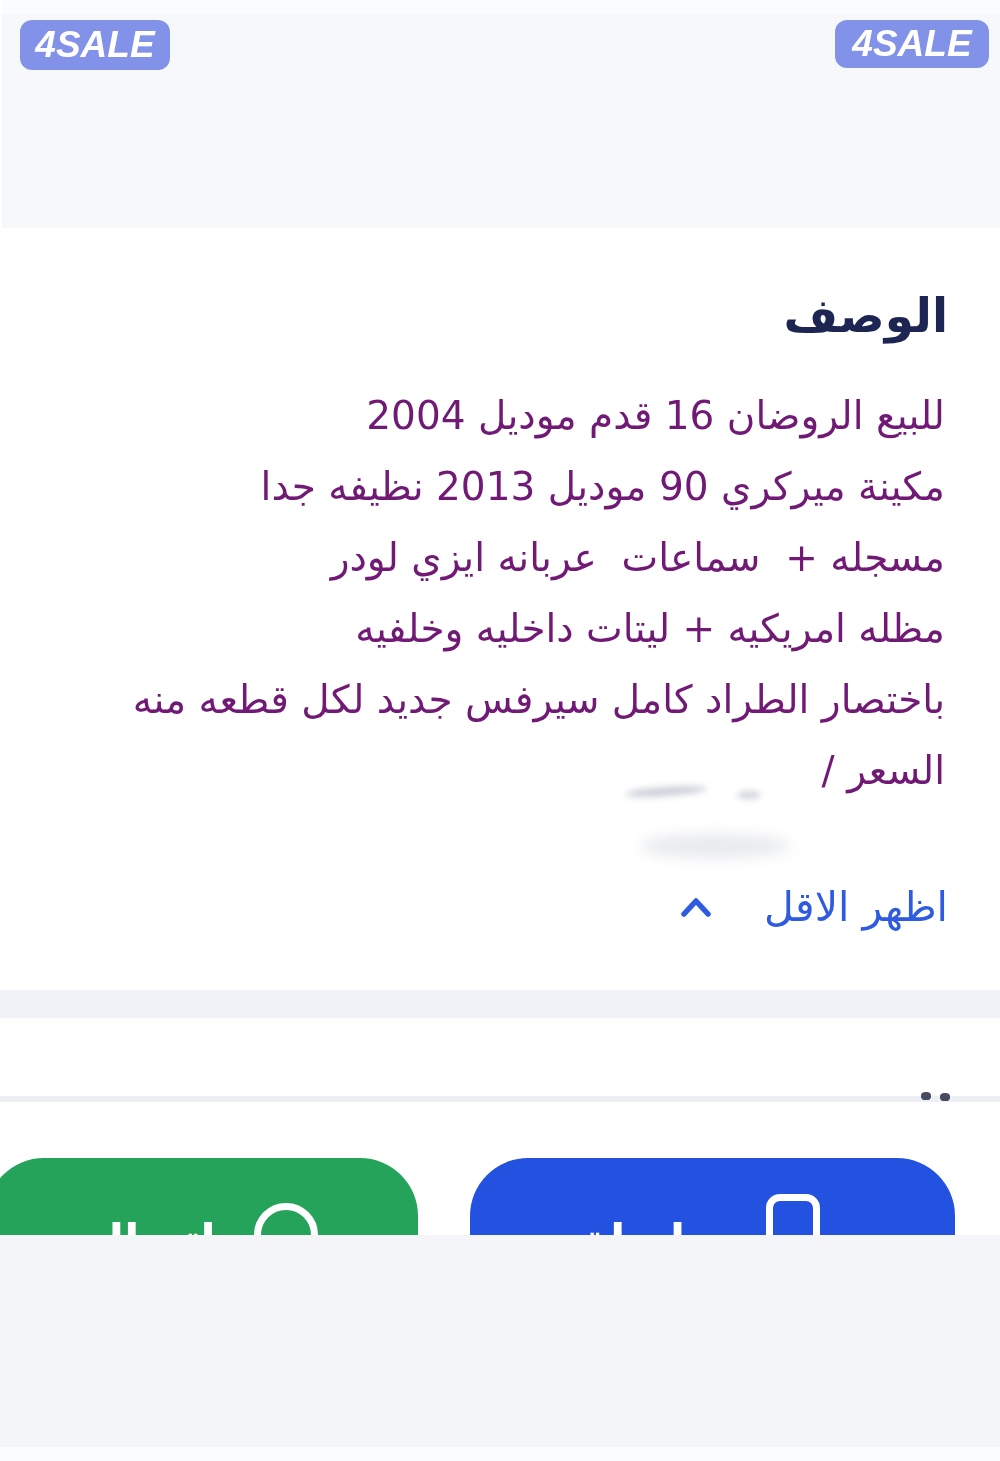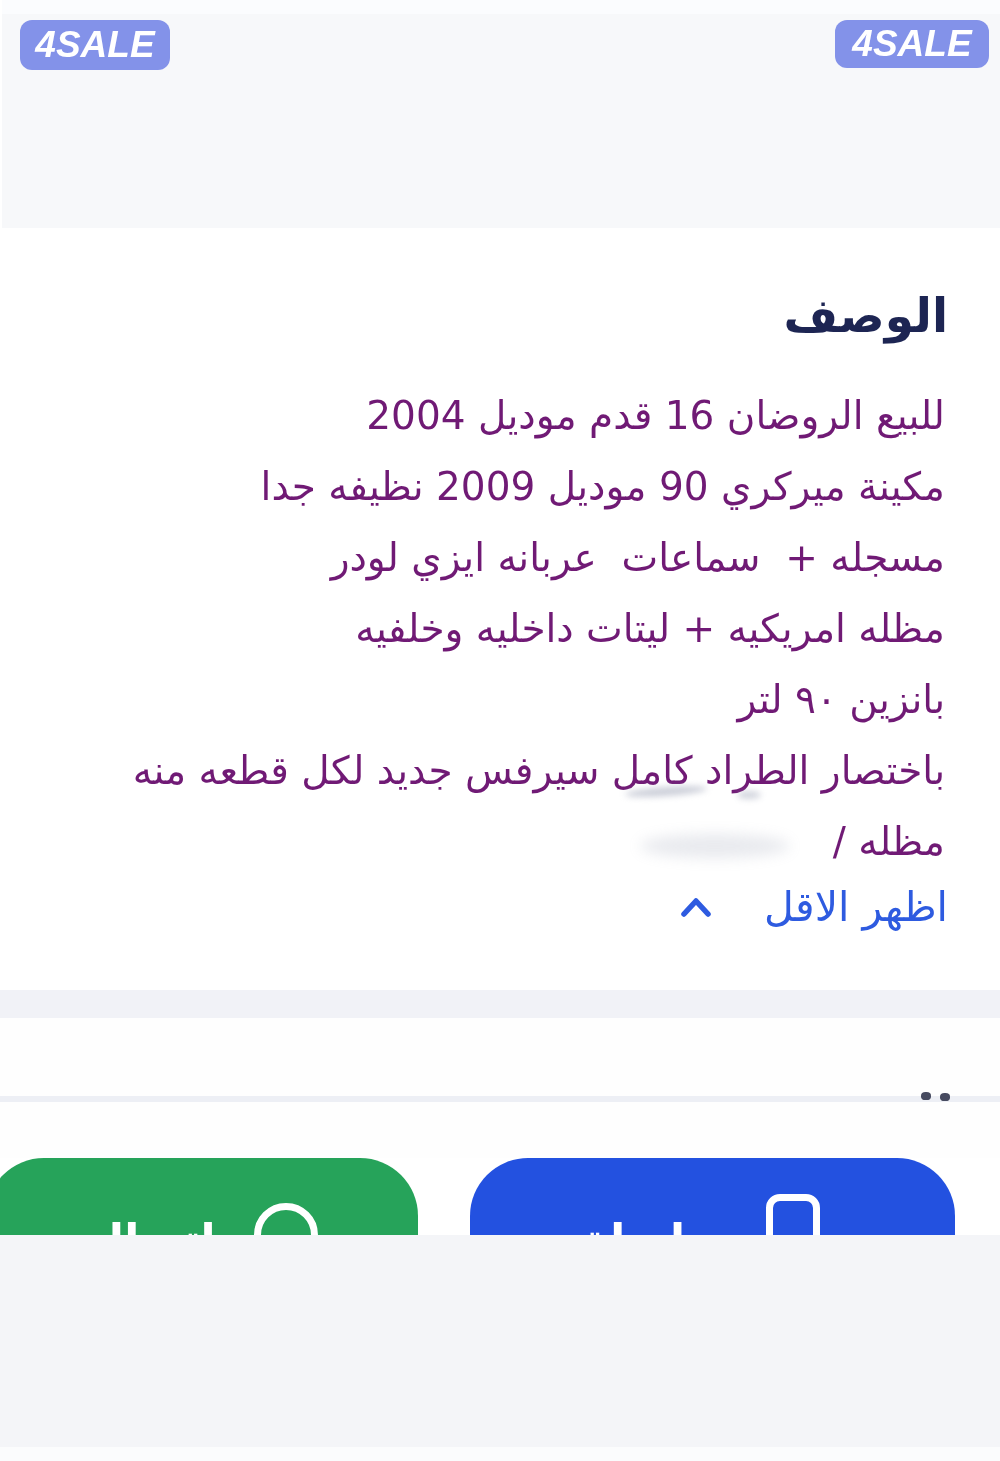--- a/index.html
+++ b/index.html
@@ -88,26 +88,25 @@
     <div class="badge badge-right">
       <span>4SALE</span>
     </div>
   </div>
 
   <section class="desc-card">
     <h2 class="section-title">الوصف</h2>
 
     <div class="desc-text">
       <div class="desc-line">للبيع الروضان 16 قدم موديل 2004</div>
-      <div class="desc-line">مكينة ميركري 90 موديل 2009 نظيفه جدا</div>
+      <div class="desc-line">مكينة ميركري 90 موديل 2013 نظيفه جدا</div>
       <div class="desc-line">مسجله +  سماعات  عربانه ايزي لودر</div>
       <div class="desc-line">مظله امريكيه + ليتات داخليه وخلفيه</div>
-      <div class="desc-line">بانزين ٩٠ لتر</div>
       <div class="desc-line">باختصار الطراد كامل سيرفس جديد لكل قطعه منه</div>
-      <div class="desc-line">مظله /</div>
+      <div class="desc-line">السعر /</div>
     </div>
 
     <div class="smudge smudge-1"></div>
     <div class="smudge smudge-2"></div>
     <div class="smudge smudge-3"></div>
 
     <button class="show-less">
       <svg class="chevron-up" width="32" height="22" viewBox="0 0 32 22">
         <polyline points="4,18 16,5 28,18" fill="none" stroke="#2e5be0" stroke-width="5.5" stroke-linecap="round" stroke-linejoin="round"></polyline>
       </svg>

